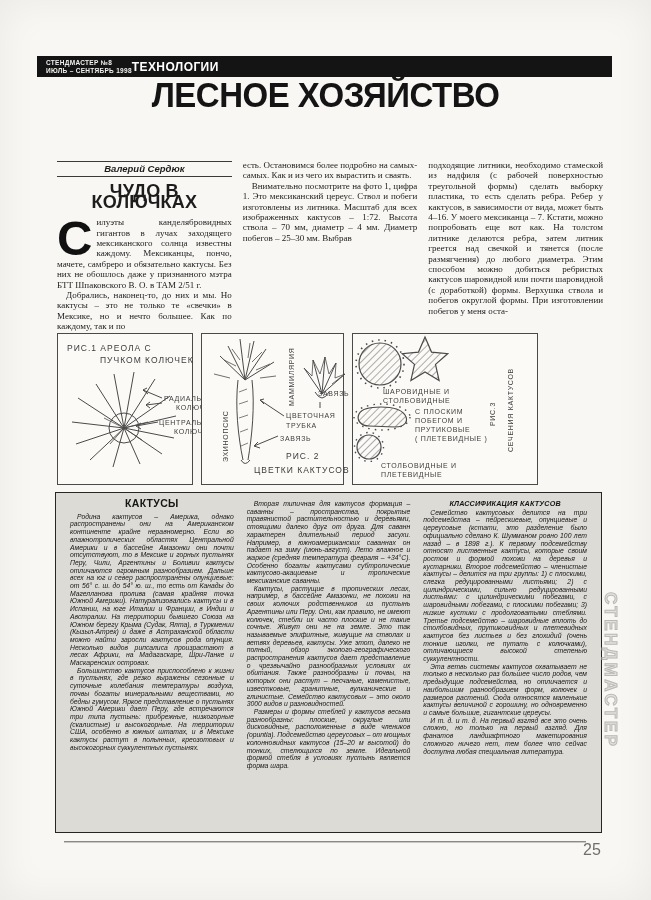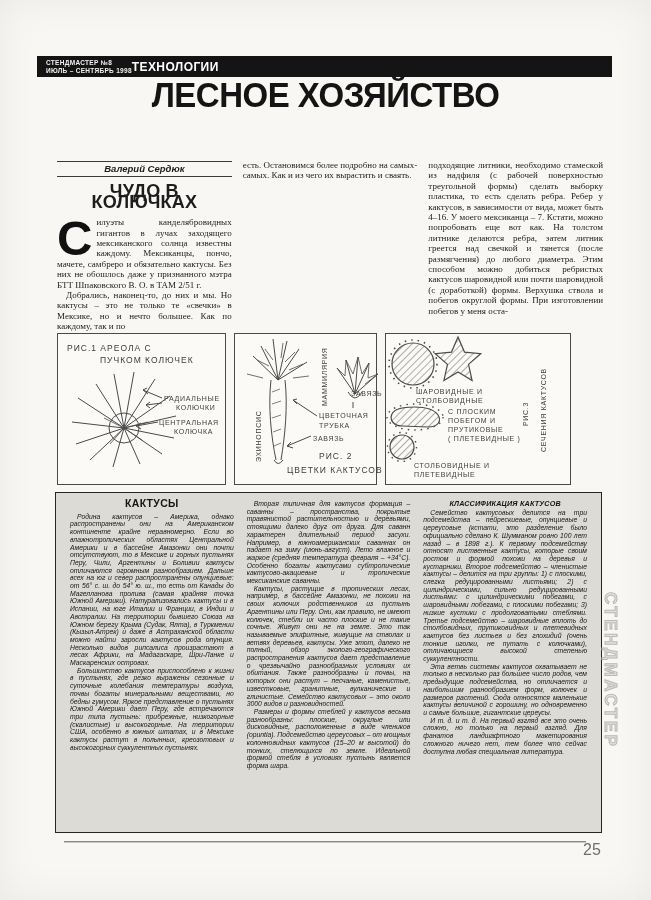--- a/index.html
+++ b/index.html
@@ -24,21 +24,21 @@
                 font-family:"Liberation Sans",sans-serif;font-style:italic;font-weight:bold;font-size:9.5px;
                 padding:2px 0;margin:1px 0 9px 0;}
   .chudo{font-family:"Liberation Sans",sans-serif;font-weight:bold;font-size:18px;text-align:center;
          margin:0 0 10px 0;letter-spacing:.2px;}
   .dropcap{float:left;font-family:"Liberation Sans",sans-serif;font-weight:bold;font-size:49px;line-height:37px;
            padding:3px 4px 0 0;color:#111;}
   
   .figures{position:absolute;top:333px;left:57px;width:546px;height:152px;display:flex;gap:8px;}
   .figbox{background:#fbfaf7;border:1px solid #4a4a4a;box-sizing:border-box;margin:0;}
   .figbox svg{display:block;}
-  .f1{width:169px;}.f2{width:143px;}.f3{width:186px;}
+  .f1{width:136px;}.f2{width:143px;}.f3{width:186px;}
   .figtext{font-family:"Liberation Sans",sans-serif;font-size:7px;letter-spacing:.7px;fill:#3c3c3c;}
   .figtext-big{font-family:"Liberation Sans",sans-serif;font-size:8.5px;letter-spacing:1px;fill:#3c3c3c;}
   .sketch{stroke:#4a4a4a;fill:none;stroke-width:1;}
   
   .infobox{position:absolute;top:492px;left:55px;width:547px;height:341px;background:#dcdbd6;
            border:1.4px solid #262626;box-sizing:border-box;padding:7px 14px;display:flex;gap:13px;
            font-family:"Liberation Sans",sans-serif;font-style:italic;font-size:6.8px;line-height:7.7px;
            text-align:justify;color:#151515;overflow:hidden;}
   .ib-col{flex:1;}
   .ib-col p{margin:0;text-indent:7px;}
@@ -69,20 +69,21 @@
 
   <div class="columns">
     <div class="col">
       <div class="author-block">Валерий Сердюк</div>
       <h2 class="chudo">ЧУДО В КОЛЮЧКАХ</h2>
       <p><span class="dropcap">С</span><span>илуэты канделябровидных гигантов в лучах заходящего мексиканского солнца известны каждому. Мексиканцы, пончо, мачете, самбреро и обязательно кактусы. Без них не обошлось даже у признанного мэтра БТТ Шпаковского В. О. в ТАМ 2/51 г.</span></p>
       <p class="indent">Добрались, наконец-то, до них и мы. Но кактусы – это не только те «свечки» в Мексике, но и нечто большее. Как по каждому, так и по</p>
     </div>
     <div class="col">
       <p>есть. Остановимся более подробно на самых-самых. Как и из чего их вырастить и сваять.</p>
+      <p class="indent">Внимательно посмотрите на фото 1, цифра 1. Это мексиканский цереус. Ствол и побеги изготовлены из литника. Масштаб для всех изображенных кактусов – 1:72. Высота ствола – 70 мм, диаметр – 4 мм. Диаметр побегов – 25–30 мм. Выбрав</p>
     </div>
     <div class="col">
       <p>подходящие литники, необходимо стамеской из надфиля (с рабочей поверхностью треугольной формы) сделать выборку пластика, то есть сделать ребра. Ребер у кактусов, в зависимости от вида, может быть 4–16. У моего мексиканца – 7. Кстати, можно попробовать еще вот как. На толстом литнике делаются ребра, затем литник греется над свечкой и тянется (после размягчения) до любого диаметра. Этим способом можно добиться ребристых кактусов шаровидной или почти шаровидной (с доработкой) формы. Верхушка ствола и побегов округлой формы. При изготовлении побегов у меня оста-</p>
     </div>
   </div>
 
   <div class="figures">
 
     <figure class="figbox f1">
       <svg width="167" height="150" viewBox="0 0 167 150">

